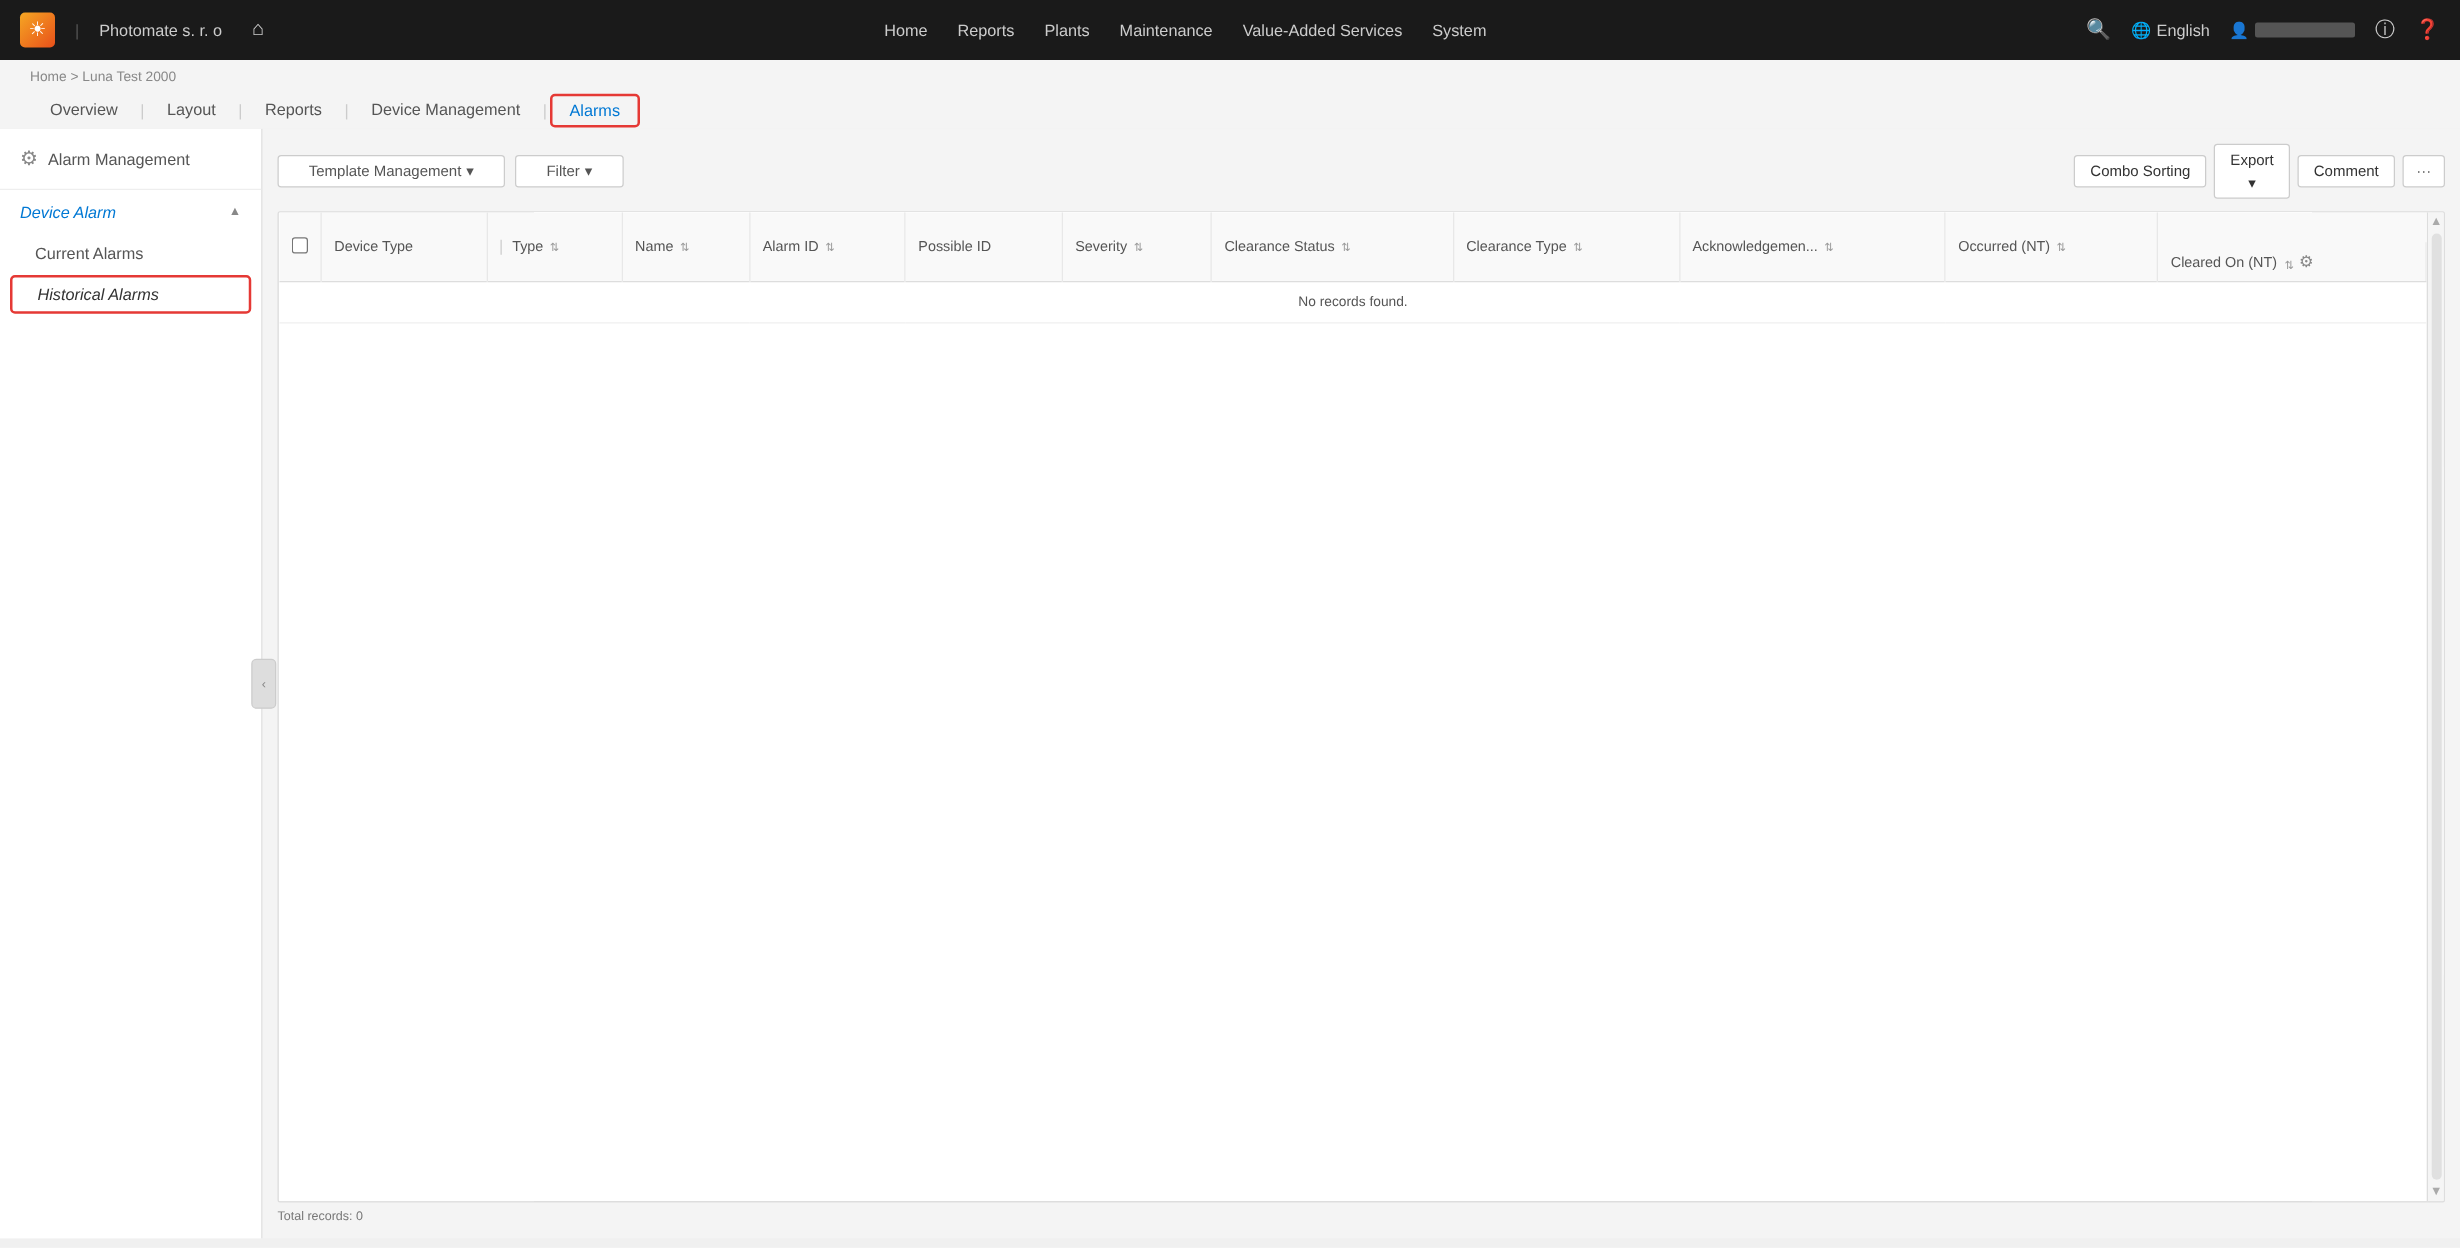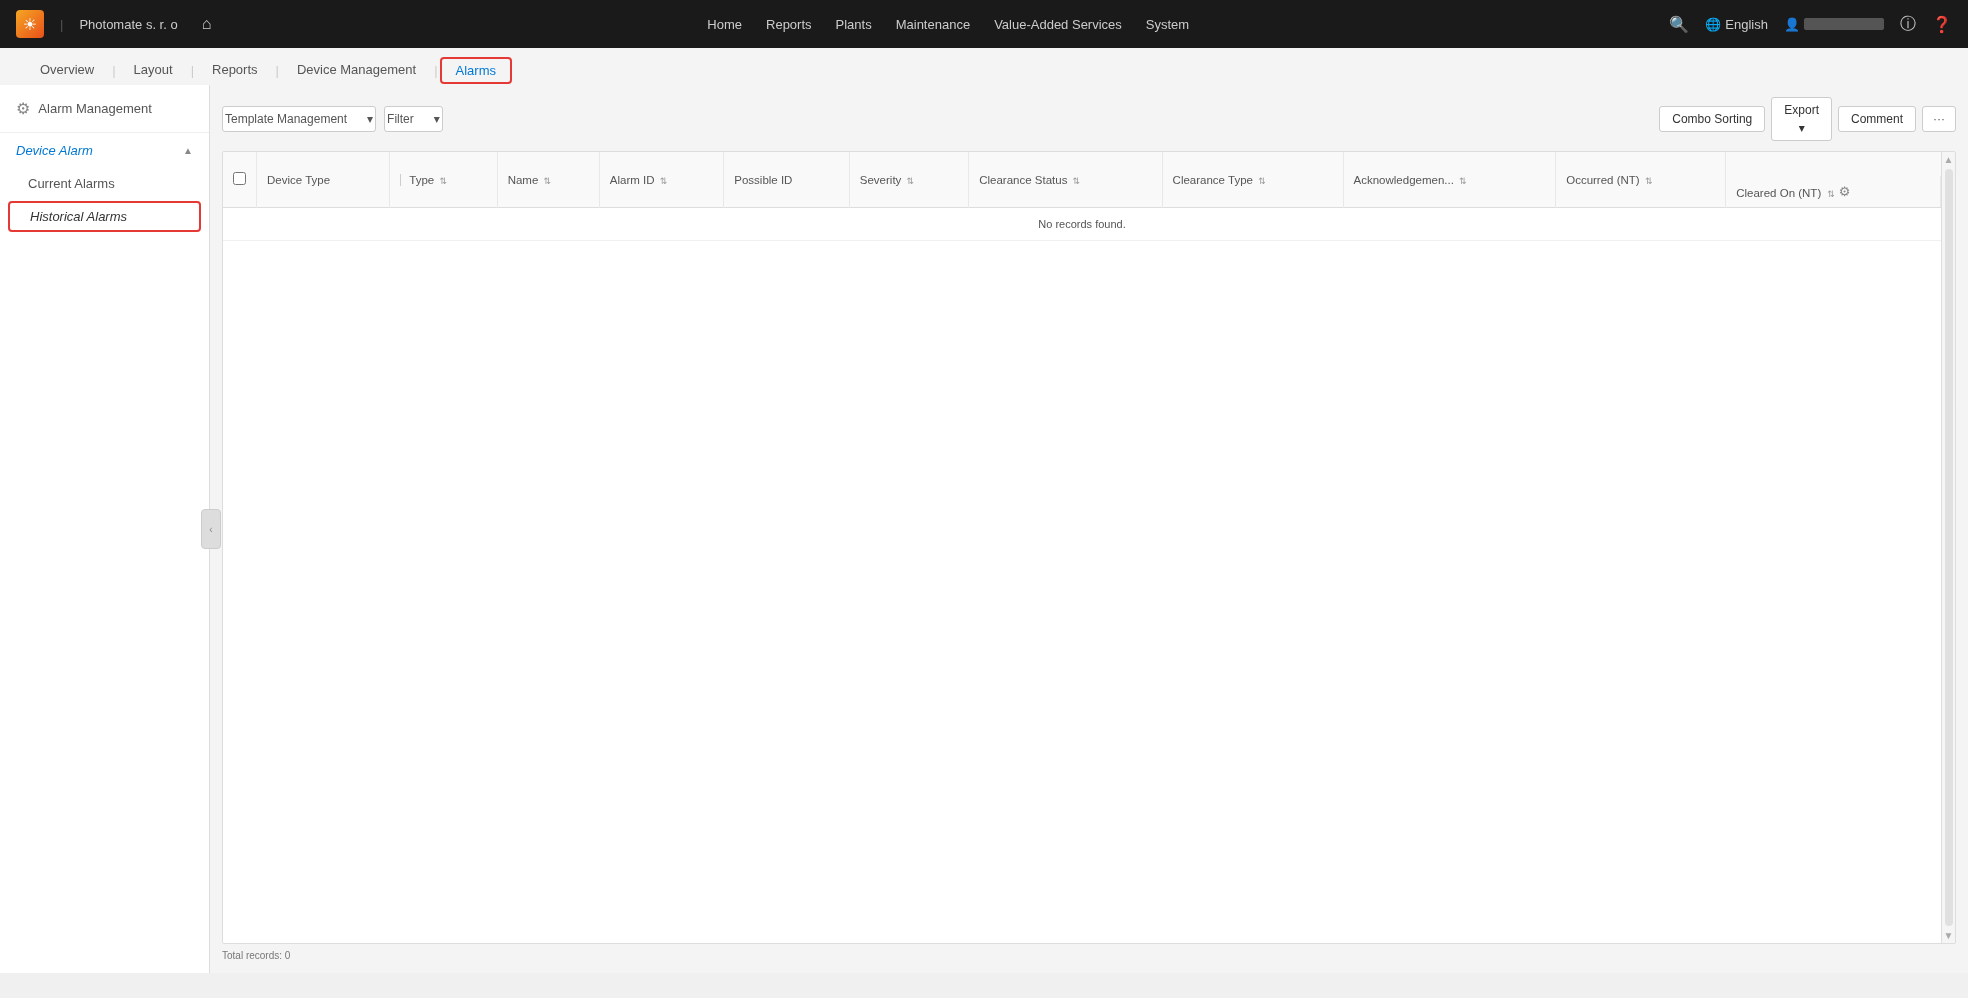--- a/index.html
+++ b/index.html
@@ -200,22 +200,22 @@
       margin-bottom: 10px;
     }
     .toolbar-left {
       display: flex;
       align-items: center;
       gap: 8px;
     }
     .toolbar-btn {
       display: flex;
       align-items: center;
-      gap: 20px;
-      padding: 5px 2px;
+      gap: 4px;
+      padding: 5px 24px;
       border: 1px solid #ccc;
       border-radius: 3px;
       background: #fff;
       font-size: 12px;
       cursor: pointer;
       color: #555;
       text-align: right;
     }
     .toolbar-right {
       display: flex;
@@ -381,20 +381,25 @@
     <div class="nav-user">
       <span>👤</span>
       <span class="user-blur"></span>
     </div>
     <span class="nav-icon">ⓘ</span>
     <span class="nav-icon">❓</span>
   </div>
 </nav>
 
 <div class="sub-header">
+  <div class="breadcrumb">
+    <a>Home</a>
+    <span> &gt; </span>
+    <span>Luna Test 2000</span>
+  </div>
   <div class="tabs">
     <a class="tab">Overview</a>
     <span class="tab-sep">|</span>
     <a class="tab">Layout</a>
     <span class="tab-sep">|</span>
     <a class="tab">Reports</a>
     <span class="tab-sep">|</span>
     <a class="tab">Device Management</a>
     <span class="tab-sep">|</span>
     <a class="tab active">Alarms</a>

